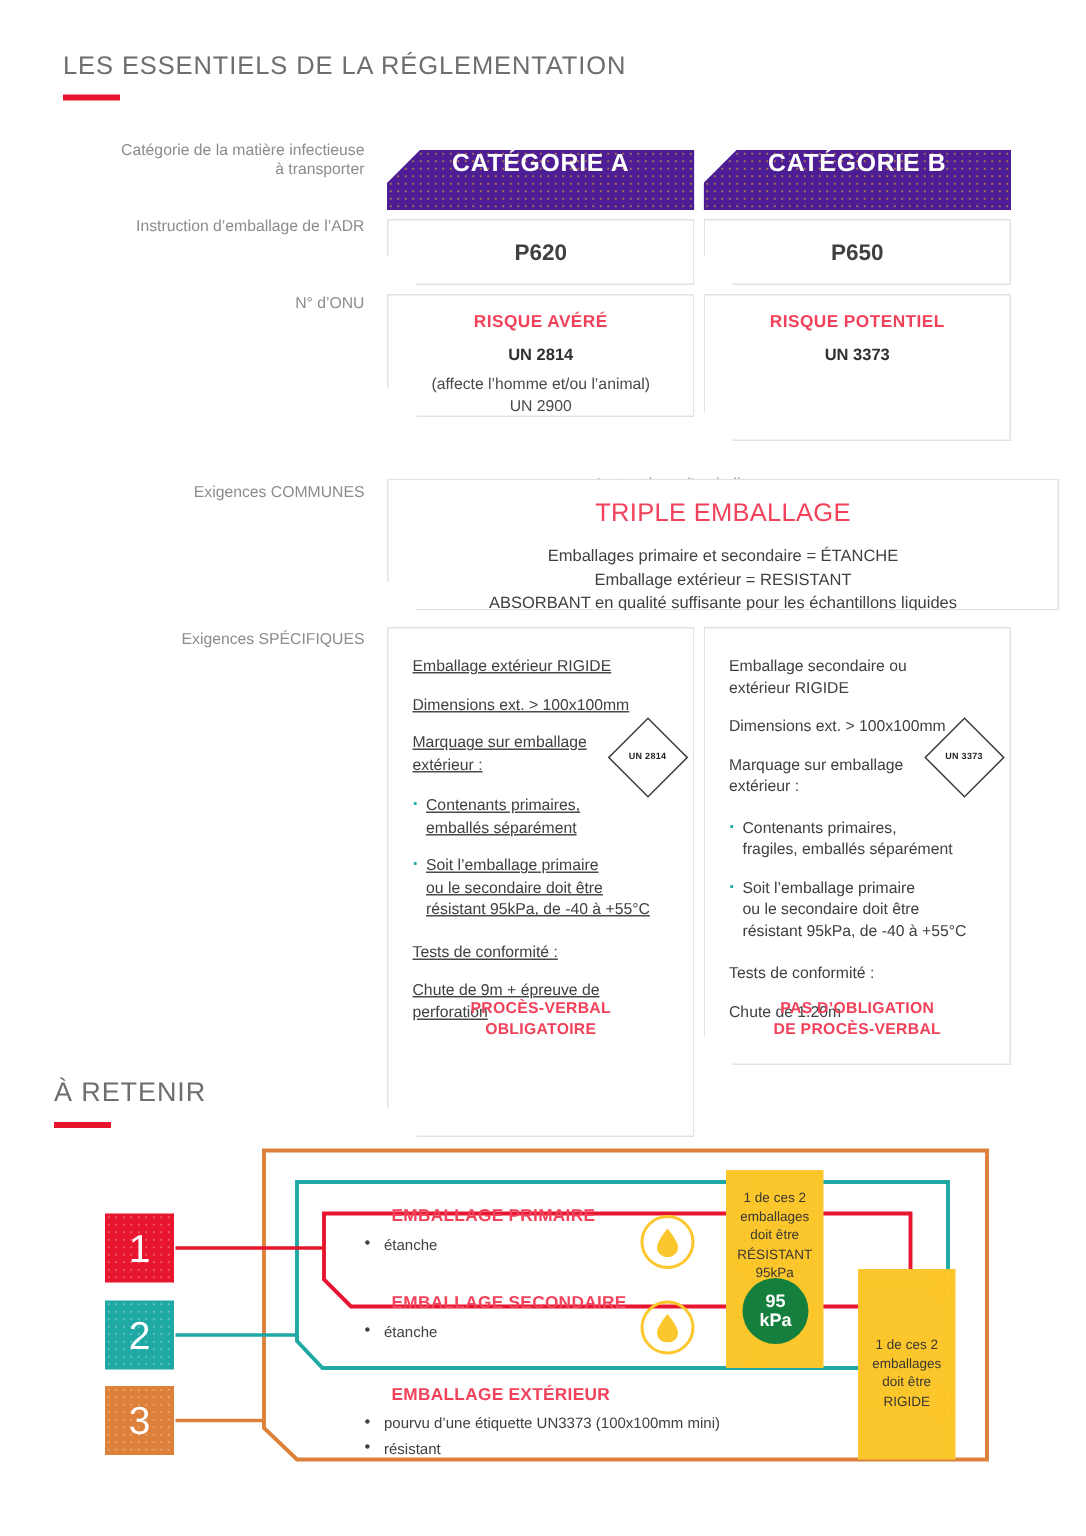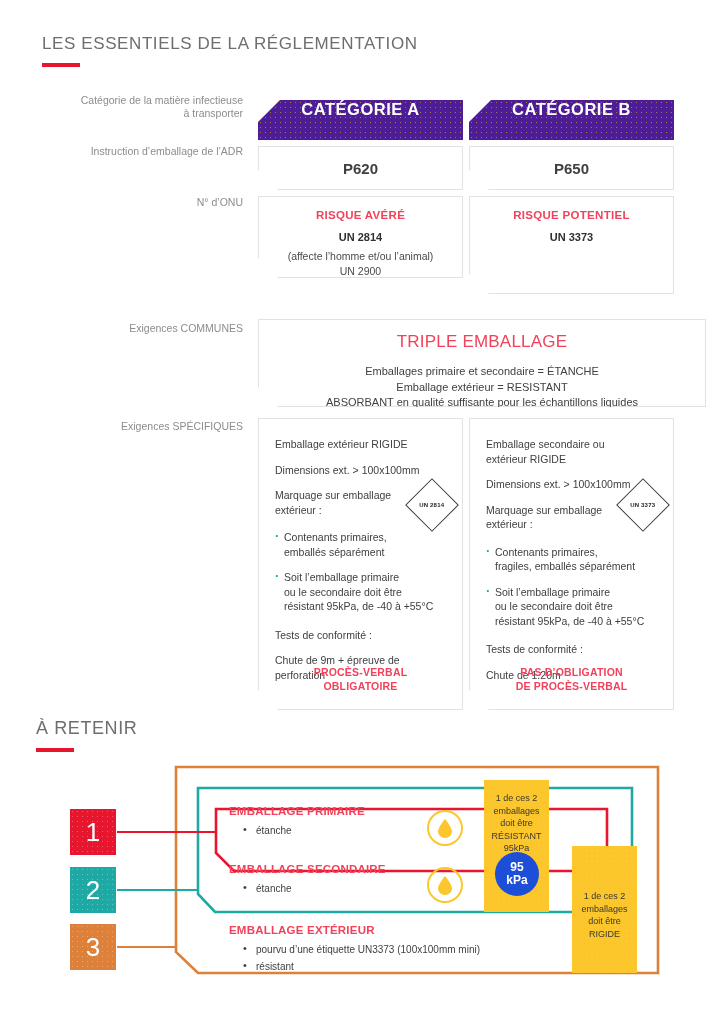--- a/index.html
+++ b/index.html
@@ -90,21 +90,21 @@
     position:absolute; width:46px; height:46px; color:#fff;
     font-size:26px; display:flex; align-items:center; justify-content:center;
   }
   .num::after{
     content:""; position:absolute; inset:0;
     background-image:radial-gradient(rgba(255,255,255,.30) 0.6px, transparent 0.7px);
     background-size:5px 5px; pointer-events:none;
   }
   .num span{ position:relative; z-index:2; }
 
-  .layer-label { position:absolute; color:#f2415a; font-size:11.5px; font-weight:bold; letter-spacing:.2px; }
+  .layer-label { position:absolute; color:#f2415a; font-size:11.5px; font-weight:bold; letter-spacing:.2px;margin-left:32px; }
   .layer-bullets { position:absolute; font-size:10px; color:#3f4042; line-height:17px; }
   .layer-bullets div { position:relative; padding-left:13px; }
   .layer-bullets div::before{
     content:"\2022"; position:absolute; left:0; top:-1px; color:#3f4042; font-size:11px;
   }
 
   .drop {
     position:absolute; width:36px; height:36px; border-radius:50%;
     border:2px solid #fcc72c; display:flex; align-items:center; justify-content:center;
   }
@@ -115,21 +115,21 @@
   }
   .ycall::after{
     content:""; position:absolute; inset:0;
     background-image:radial-gradient(#f7bc10 0.6px, transparent 0.7px);
     background-size:5px 5px; opacity:.6; pointer-events:none;
   }
   .ycall .txt { position:relative; z-index:2; display:block; padding:0 4px; }
 
   .kpa {
     position:absolute; width:44px; height:44px; border-radius:50%;
-    background:#1d4ed8; color:#fff; font-size:12px; font-weight:bold;
+    background:#15803d; color:#fff; font-size:12px; font-weight:bold;
     line-height:13.5px; text-align:center;
     display:flex; align-items:center; justify-content:center; z-index:6;
   }
 </style>
 </head>
 <body>
 
 <div class="sec-head" style="left:42px; top:34px;">
   <div class="t">LES ESSENTIELS DE LA RÉGLEMENTATION</div>
   <div class="rule"></div>
@@ -186,21 +186,21 @@
   <div class="card-inner" style="padding:12px 10px 0 10px;">
     <div class="triple">TRIPLE EMBALLAGE</div>
     <div class="common-line" style="margin-top:12px;">
       <div>Emballages primaire et secondaire = ÉTANCHE</div>
       <div>Emballage extérieur = RESISTANT</div>
       <div>ABSORBANT en qualité suffisante pour les échantillons liquides</div>
     </div>
   </div>
 </div>
 
-<div class="card notch" style="left:258px; top:418px; width:205px; height:292px;">
+<div class="card notch" style="left:258px; top:418px; width:205px; height:340px;text-decoration:underline;">
   <div class="card-inner spec" style="padding:18px 14px 0 16px;">
     <p>Emballage extérieur RIGIDE</p>
     <p>Dimensions ext. &gt; 100x100mm</p>
     <p style="margin-bottom:13px;">
       <span>Marquage sur emballage</span><br>
       <span>extérieur :</span>
     </p>
     <div class="bullet">Contenants primaires,<br>emballés séparément</div>
     <div class="bullet" style="margin-bottom:14px;">Soit l’emballage primaire<br>ou le secondaire doit être<br>résistant 95kPa, de -40 à +55°C</div>
     <p>Tests de conformité :</p>

